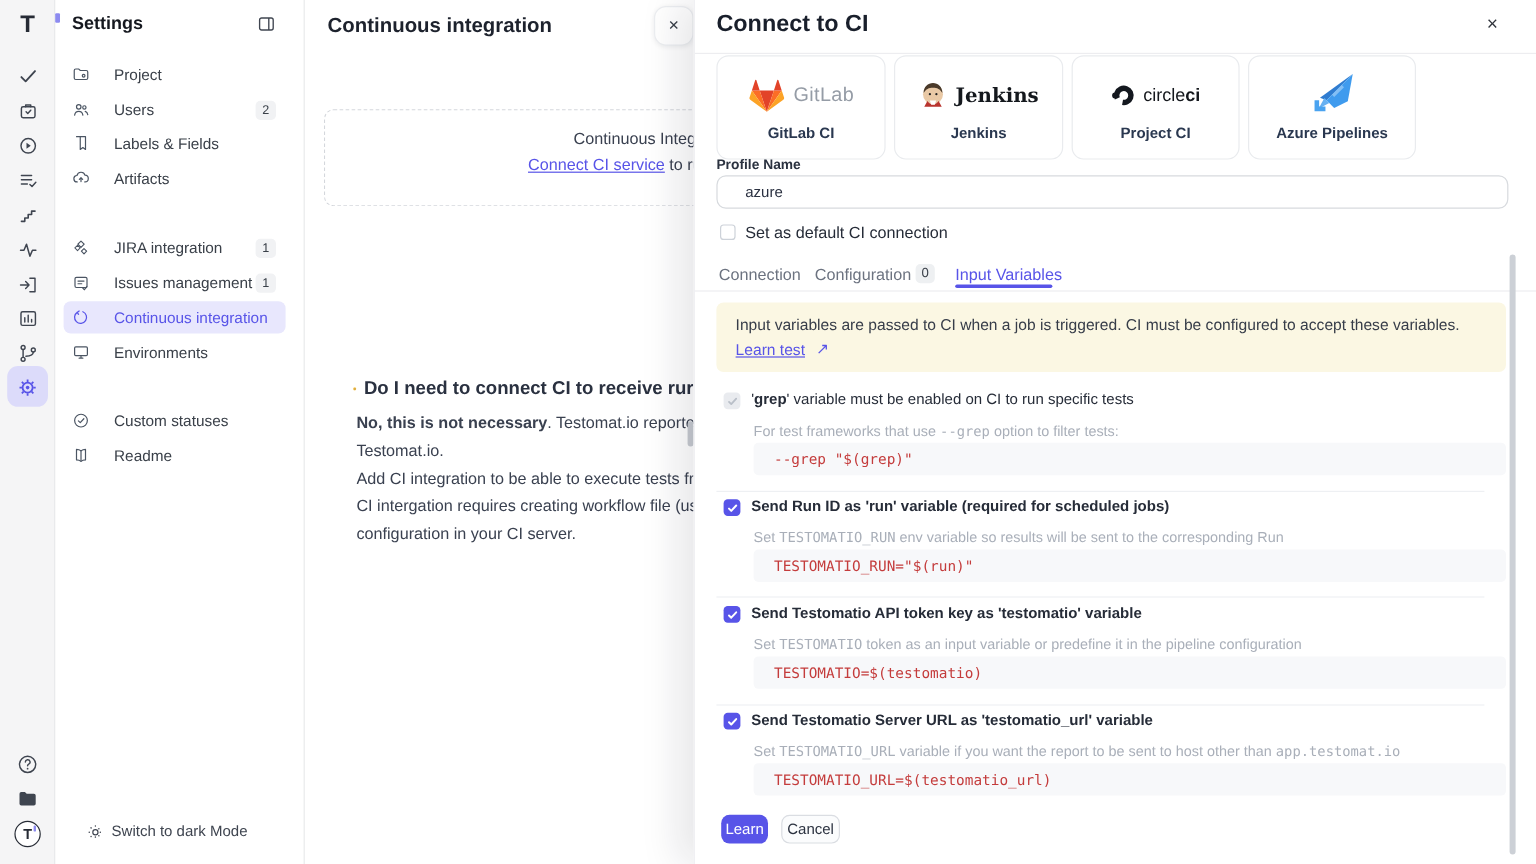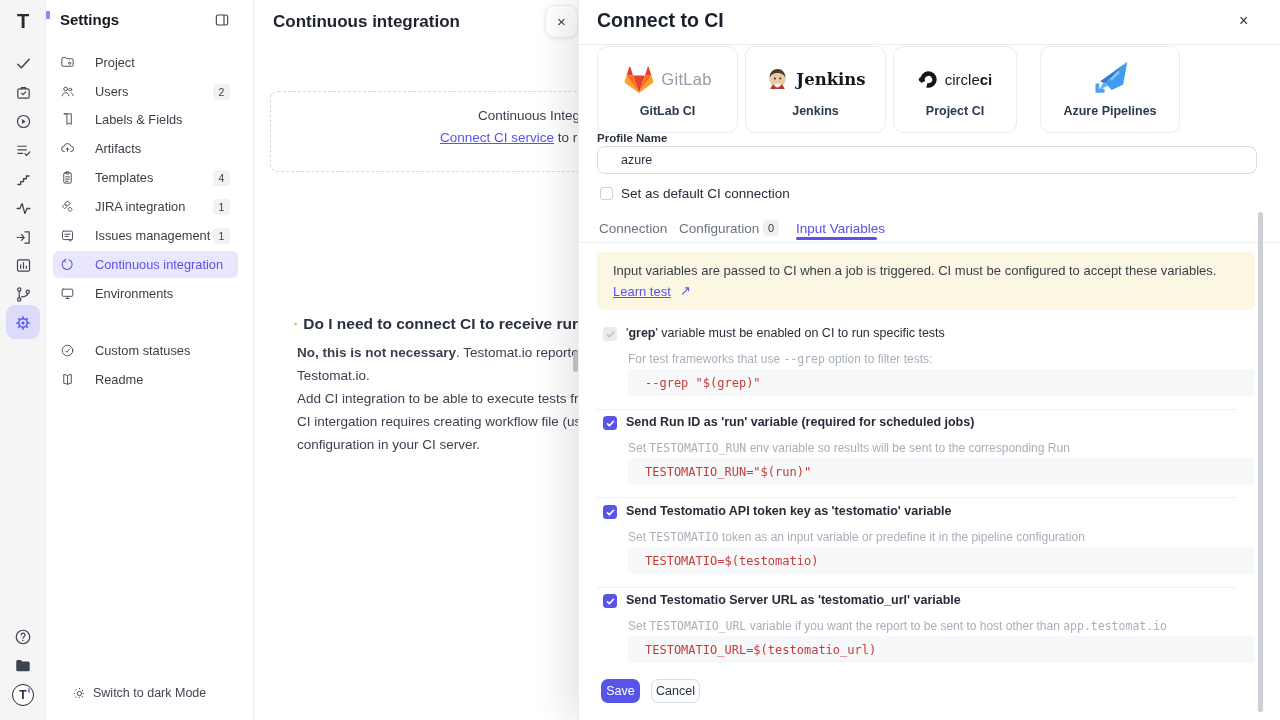--- a/index.html
+++ b/index.html
@@ -259,29 +259,20 @@
 
     </div>
     <div class="s-item" style="top:135px">
       <svg width="15" height="15" viewBox="0 0 24 24" fill="none" stroke="currentColor" stroke-width="1.6" stroke-linecap="round" stroke-linejoin="round">
           <path d="M7 17a4.3 4.3 0 0 1-.4-8.6A5.6 5.6 0 0 1 17.4 8 4.5 4.5 0 0 1 17 17"></path>
           <path d="M12 16.5v-5M9.8 13.5l2.2-2.2 2.2 2.2"></path>
         </svg>
       <span class="lbl">Artifacts</span>
 
     </div>
-    <div class="s-item" style="top:164px">
-      <svg width="15" height="15" viewBox="0 0 24 24" fill="none" stroke="currentColor" stroke-width="1.6" stroke-linecap="round">
-          <rect x="6" y="4.5" width="12" height="16.5" rx="2"></rect>
-          <rect x="9.5" y="3" width="5" height="3.5" rx="1"></rect>
-          <path d="M9 11h6M9 14.5h6M9 18h4"></path>
-        </svg>
-      <span class="lbl">Templates</span>
-      <span class="s-badge">4</span>
-    </div>
     <div class="s-item" style="top:193px">
       <svg width="15" height="15" viewBox="0 0 24 24" fill="none" stroke="currentColor" stroke-width="1.6" stroke-linejoin="round">
           <path d="M12 3l4.2 4.2L12 11.4 7.8 7.2z"></path>
           <path d="M7.5 12.5l4.2 4.2-4.2 4.2-4.2-4.2z" transform="translate(1,-2) scale(.85)"></path>
           <path d="M16 13l3.5 3.5L16 20l-3.5-3.5z"></path>
         </svg>
       <span class="lbl">JIRA integration</span>
       <span class="s-badge">1</span>
     </div>
     <div class="s-item" style="top:222px">
@@ -388,21 +379,21 @@
           <circle cx="9.5" cy="11" r=".9" fill="#222"></circle>
             <circle cx="14.7" cy="11" r=".9" fill="#222"></circle>
           <path d="M7.5 16.5c2.5 3.5 6.5 3.5 9 0l2.5 4.5H5z" fill="#b9352f"></path>
           <path d="M9.5 16h5l-1 3.5h-3z" fill="#fff"></path>
         </svg>
         <span class="jenkins-word">Jenkins</span>
       </div>
       <div class="c-lbl">Jenkins</div>
     </div>
 
-    <div class="card" style="left:314px;width:124px">
+    <div class="card" style="left:314px;width:140px">
       <div class="logo-row">
         <svg width="21" height="21" viewBox="0 0 24 24">
           <circle cx="12" cy="12" r="6.8" fill="none" stroke="#14181f" stroke-width="5.2" stroke-dasharray="36 6.7" transform="rotate(155 12 12)"></circle>
           <circle cx="3.6" cy="12" r="2.7" fill="#14181f"></circle>
         </svg>
         <span class="cci-word"><span>circle</span><b>ci</b></span>
       </div>
       <div class="c-lbl">Project CI</div>
     </div>
 
@@ -486,19 +477,19 @@
             <polyline points="2 6.5 4.5 9 10 3"></polyline>
           </svg>
       </span>
       <div class="s-lbl">Send Testomatio Server URL as 'testomatio_url' variable</div>
       <div class="s-desc"><span>Set </span><span class="mono">TESTOMATIO_URL</span><span> variable if you want the report to be sent to host other than </span><span class="mono">app.testomat.io</span></div>
       <div class="codeblock">
           <span class="code">TESTOMATIO_URL=$(testomatio_url)</span>
         </div>
     </div>
 
-    <button id="btn-save">Save</button>
+    <button id="btn-save">Learn</button>
     <button id="btn-cancel">Cancel</button>
 
     <div id="p-scroll"></div>
   </div>
 
 </div>
 
 </body></html>

